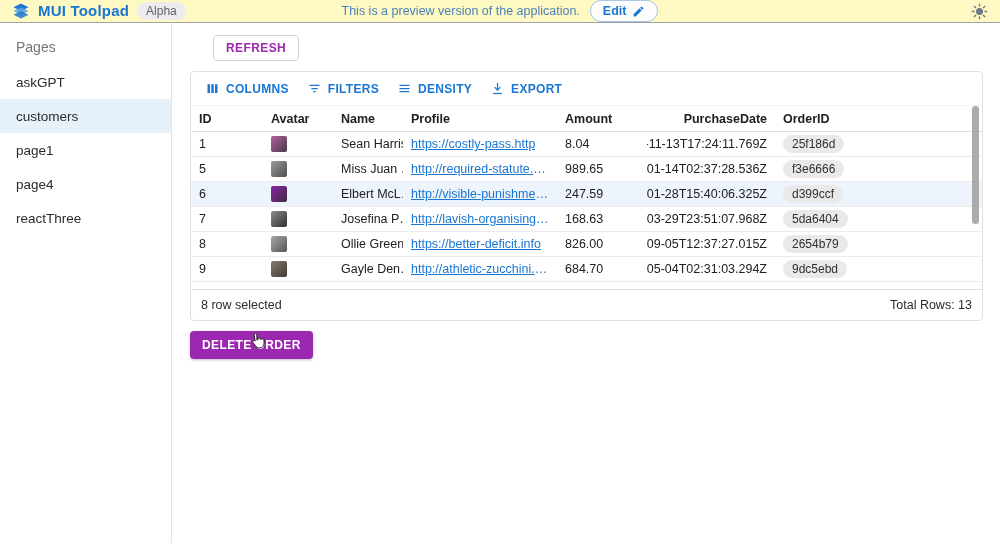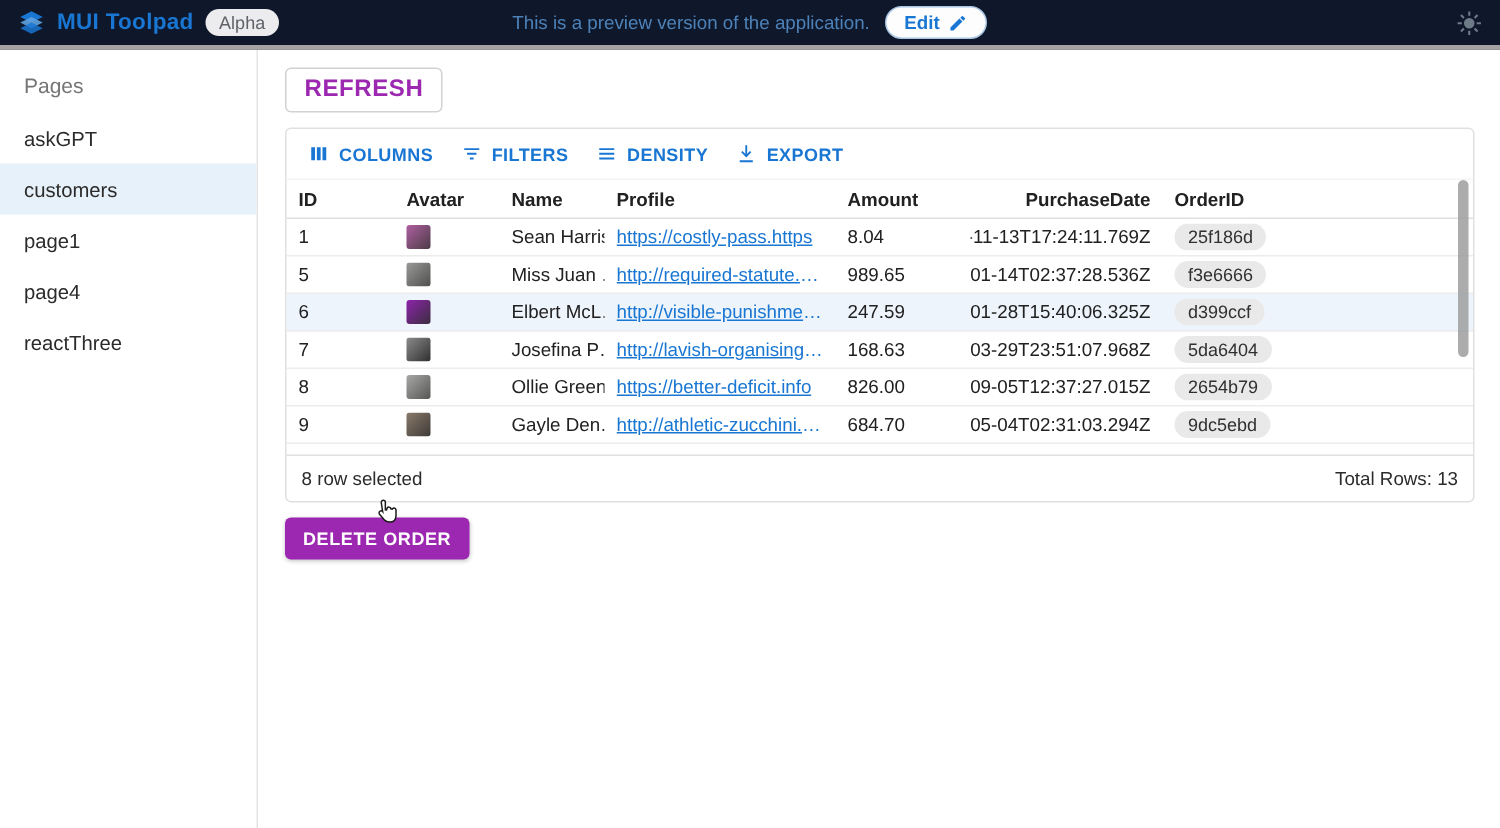--- a/index.html
+++ b/index.html
@@ -4,22 +4,22 @@
 <style>
   * { margin:0; padding:0; box-sizing:border-box; }
   html,body { width:1000px; height:552px; }
   body {
     font-family:"Liberation Sans", sans-serif;
     background:#ffffff; color:#212121;
     position:relative; overflow:hidden;
   }
   
   .topbar {
-    height:33px; display:flex; align-items:center;
-    background:#0f172a; border-bottom:3px solid #a3a3a3;
+    height:23px; display:flex; align-items:center;
+    background:#fef9c3; border-bottom:1px solid #a3a3a3;
     padding:0 12px; position:relative;
   }
   .brand { display:flex; align-items:center; gap:8px; }
   .brand-logo { width:18px; height:18px; display:inline-flex; }
   .brand-title { font-size:15px; font-weight:bold; color:#1976d2; letter-spacing:.2px; }
   .alpha-chip {
     background:#ececee; color:#5f6368; font-size:12px;
     border-radius:10px; padding:2px 9px; line-height:1.2;
   }
   .topbar-center {
@@ -45,22 +45,22 @@
   .sidebar-header { font-size:14px; color:#757575; padding:8px 16px 10px; }
   .nav-item {
     font-size:13.5px; color:#2b2b2b; padding:0 16px;
     height:34px; display:flex; align-items:center; cursor:pointer;
   }
   .nav-item.selected { background:#e7f1fa; }
   .main { flex:1; padding:12px 18px 0; position:relative; }
   
   .refresh-btn {
     background:#fff; border:1px solid #d5d0d6; border-radius:4px;
-    color:#9c27b0; font-weight:bold; font-size:16px; letter-spacing:.4px;
-    padding:5px 12px; cursor:pointer; font-family:inherit;
+    color:#9c27b0; font-weight:bold; font-size:12px; letter-spacing:.4px;
+    padding:5px 12px; cursor:pointer; font-family:inherit;margin-left:23px;
   }
   .delete-btn {
     margin-top:10px;
     background:#9c27b0; border:none; border-radius:4px;
     color:#fff; font-weight:bold; font-size:12px; letter-spacing:.4px;
     padding:7px 12px; cursor:pointer; font-family:inherit;
     box-shadow:0 1px 3px rgba(0,0,0,.25);
   }
   
   .grid-panel {
@@ -204,21 +204,21 @@
             <div class="g-cell c-order">OrderID</div>
           </div>
           <div id="rows-container">
               <div class="g-row">
     <div class="g-cell c-id">1</div>
     <div class="g-cell c-avatar">
       <span class="avatar" style="background: linear-gradient(135deg, rgb(176, 95, 160), rgb(74, 59, 71));"></span>
     </div>
     <div class="g-cell c-name">Sean Harris</div>
     <div class="g-cell c-profile">
-      <span class="profile-link">https://costly-pass.https</span>
+      <span class="profile-link">https://costly-pass.http</span>
     </div>
     <div class="g-cell c-amount">8.04</div>
     <div class="g-cell c-date">1997-11-13T17:24:11.769Z</div>
     <div class="g-cell c-order">
       <span class="order-chip">25f186d</span>
     </div>
   </div>
               <div class="g-row">
     <div class="g-cell c-id">5</div>
     <div class="g-cell c-avatar">

